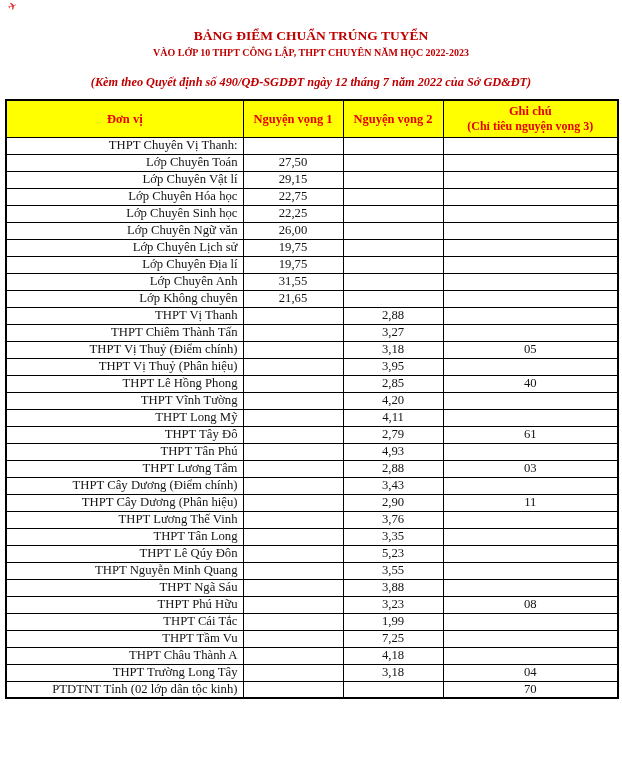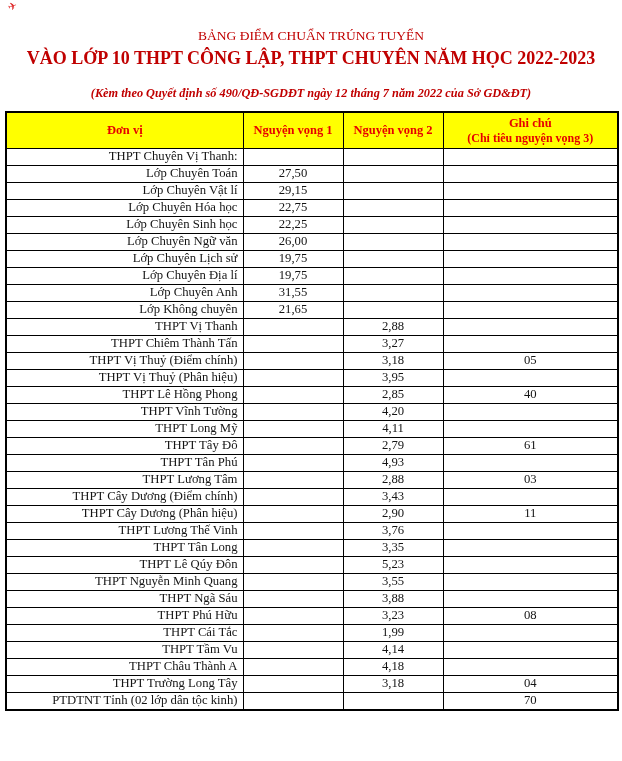--- a/index.html
+++ b/index.html
@@ -18,22 +18,22 @@
     font-family:"Liberation Serif", serif;
     color:var(--text-black);
   }
   .page{position:relative;width:622px;height:761px;padding:27px 5px 4px 5px;}
   .corner-mark{
     position:absolute;top:1px;left:8px;
     color:#e03030;font-size:11px;line-height:1;
     transform:rotate(-18deg);
   }
   .title-block{text-align:center;color:var(--title-red);margin:0 10px 9px 10px;}
-  .title-line1{font-weight:normal;font-size:13.5px;line-height:1.4;}
-  .title-line2{font-weight:bold;font-size:18px;line-height:1.4;}
+  .title-line1{font-weight:bold;font-size:13.5px;line-height:1.4;}
+  .title-line2{font-weight:bold;font-size:10px;line-height:1.4;}
   .title-line3{font-weight:bold;font-style:italic;font-size:12.3px;line-height:1.35;margin-top:14px;}
   table.score-table{
     border-collapse:collapse;
     width:612px;
     table-layout:fixed;
     border:2px solid var(--border-black);
   }
   .score-table th,.score-table td{
     border:1px solid var(--border-black);
     overflow:hidden;
@@ -270,21 +270,21 @@
         </tr>
         <tr>
           <td class="col-donvi">THPT Cái Tắc</td>
           <td class="col-score"></td>
           <td class="col-score">1,99</td>
           <td class="col-ghichu"></td>
         </tr>
         <tr>
           <td class="col-donvi">THPT Tầm Vu</td>
           <td class="col-score"></td>
-          <td class="col-score">4,14</td>
+          <td class="col-score">7,25</td>
           <td class="col-ghichu"></td>
         </tr>
         <tr>
           <td class="col-donvi">THPT Châu Thành A</td>
           <td class="col-score"></td>
           <td class="col-score">4,18</td>
           <td class="col-ghichu"></td>
         </tr>
         <tr>
           <td class="col-donvi">THPT Trường Long Tây</td>

